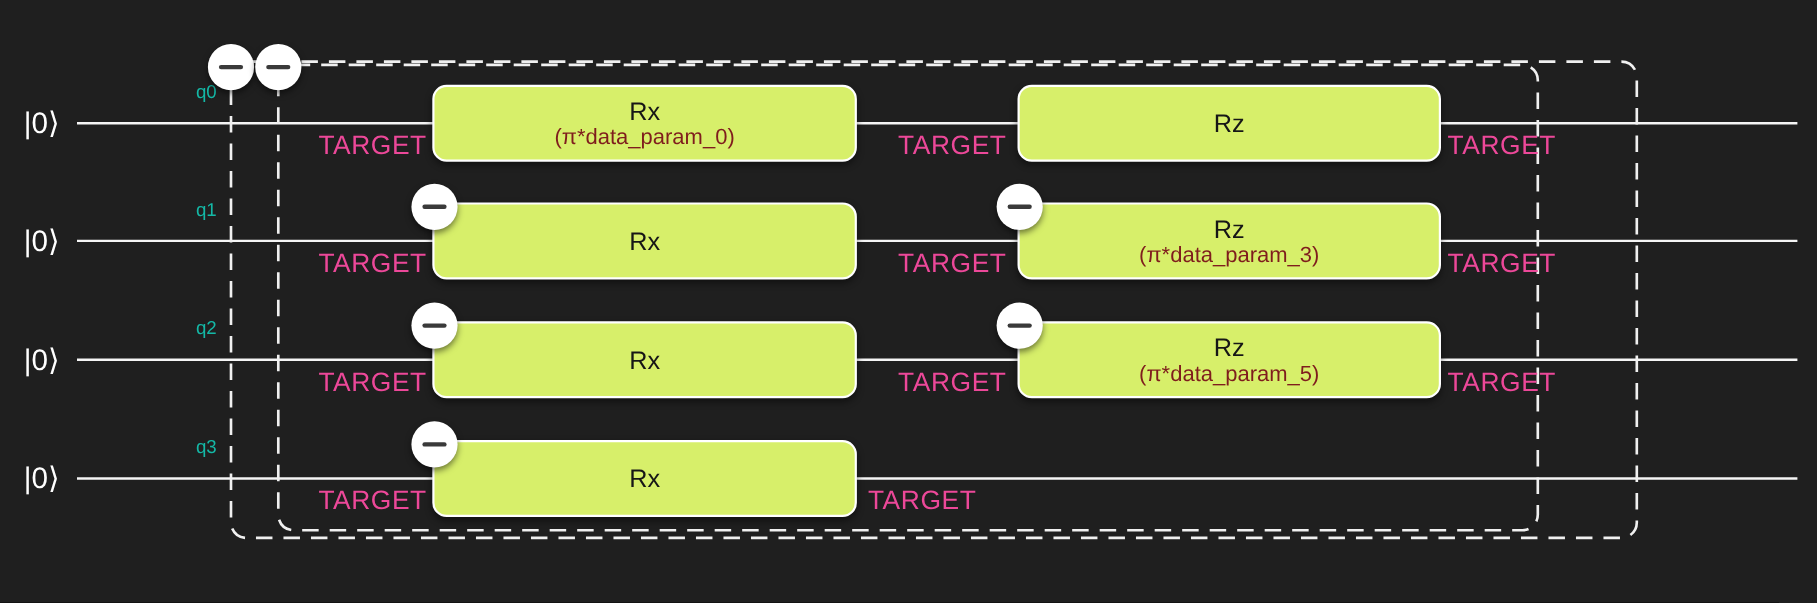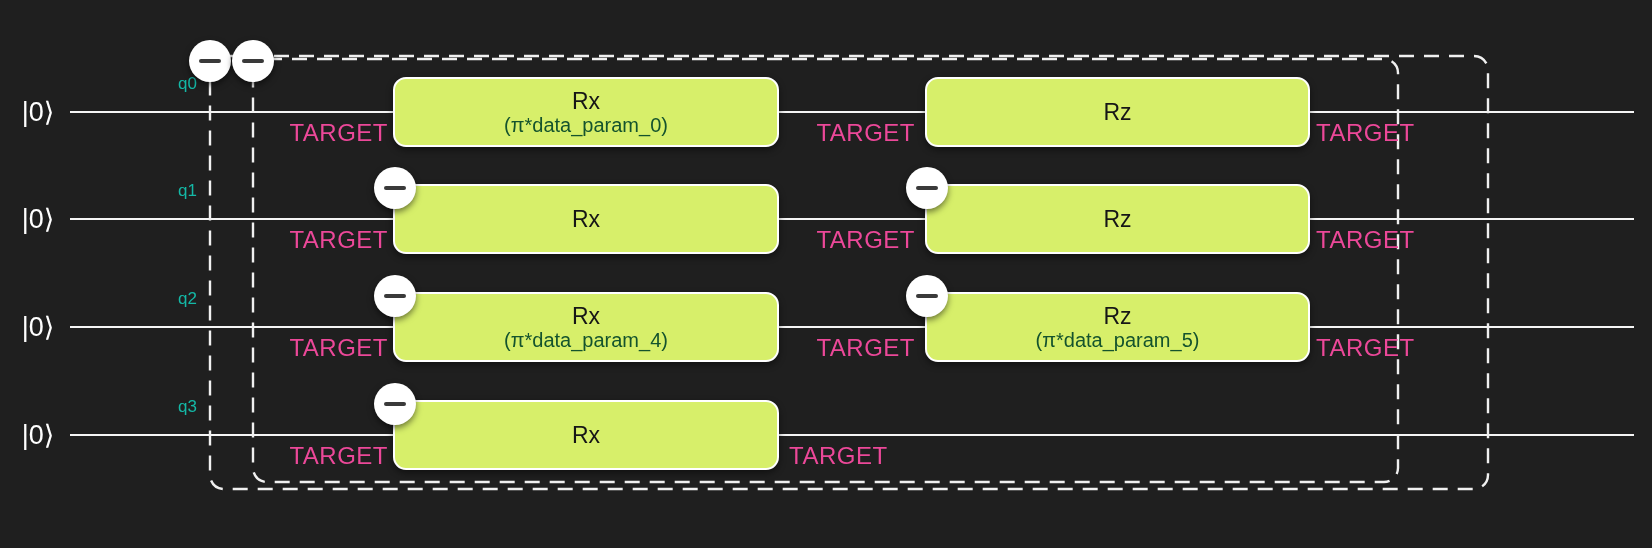--- a/index.html
+++ b/index.html
@@ -33,21 +33,21 @@
     position:absolute;height:70px;
     background:var(--gate-fill);
     border:2.5px solid #ffffff;
     border-radius:13px;
     box-shadow:0 3px 7px rgba(0,0,0,0.45);
     display:flex;flex-direction:column;align-items:center;justify-content:center;
     color:var(--gate-text);
     cursor:pointer;
   }
   .gate-title{font-size:23px;line-height:26px;color:#161616;}
-  .gate-param{font-size:20px;line-height:23px;color:#14532d;}
+  .gate-param{font-size:20px;line-height:23px;color:#7f1d1d;}
   .target{
     position:absolute;width:122px;
     color:#ec4899;font-size:24px;line-height:28px;
     letter-spacing:0.5px;white-space:nowrap;
   }
   .tr{text-align:right;}
   .tl{text-align:left;}
   .collapse{
     position:absolute;width:42px;height:42px;
     background:#ffffff;border-radius:50%;
@@ -86,31 +86,31 @@
 
   <div class="gate" style="left:393px;top:77px;width:386px;">
     <div class="gate-title">Rx</div>
     <div class="gate-param">(π*data_param_0)</div>
   </div>
   <div class="gate" style="left:393px;top:184px;width:386px;">
     <div class="gate-title">Rx</div>
   </div>
   <div class="gate" style="left:393px;top:292px;width:386px;">
     <div class="gate-title">Rx</div>
-    <div class="gate-param">(π*data_param_4)</div>
   </div>
   <div class="gate" style="left:393px;top:400px;width:386px;">
     <div class="gate-title">Rx</div>
   </div>
 
   <div class="gate" style="left:925px;top:77px;width:385px;">
     <div class="gate-title">Rz</div>
   </div>
   <div class="gate" style="left:925px;top:184px;width:385px;">
     <div class="gate-title">Rz</div>
+    <div class="gate-param">(π*data_param_3)</div>
   </div>
   <div class="gate" style="left:925px;top:292px;width:385px;">
     <div class="gate-title">Rz</div>
     <div class="gate-param">(π*data_param_5)</div>
   </div>
 
   <span class="target tr" style="left:266px;top:119px;">TARGET</span>
   <span class="target tr" style="left:266px;top:226px;">TARGET</span>
   <span class="target tr" style="left:266px;top:334px;">TARGET</span>
   <span class="target tr" style="left:266px;top:442px;">TARGET</span>

